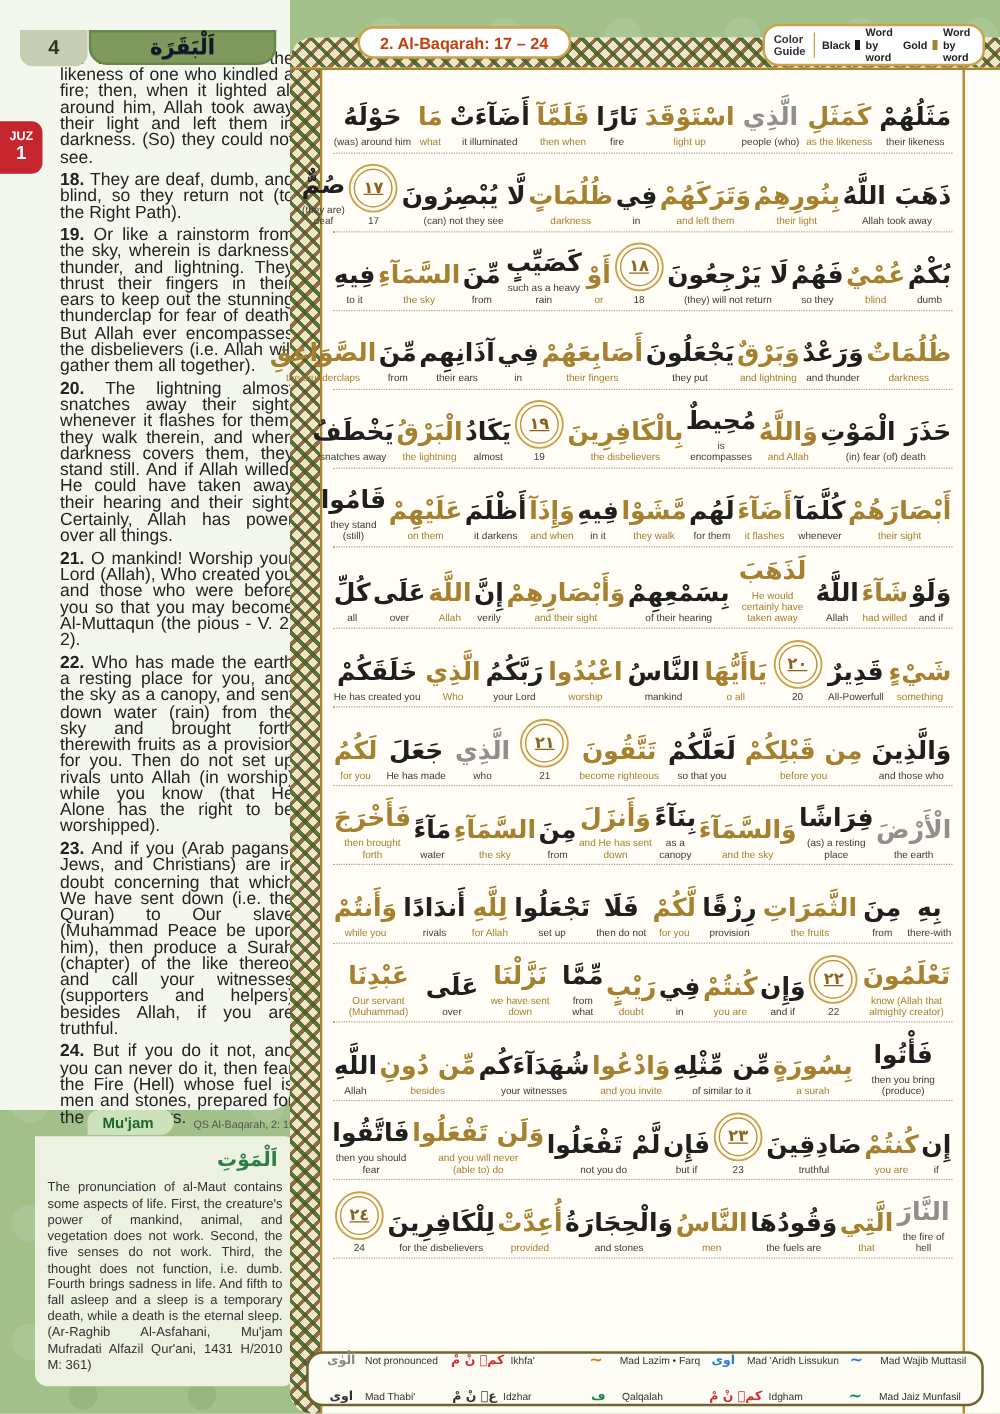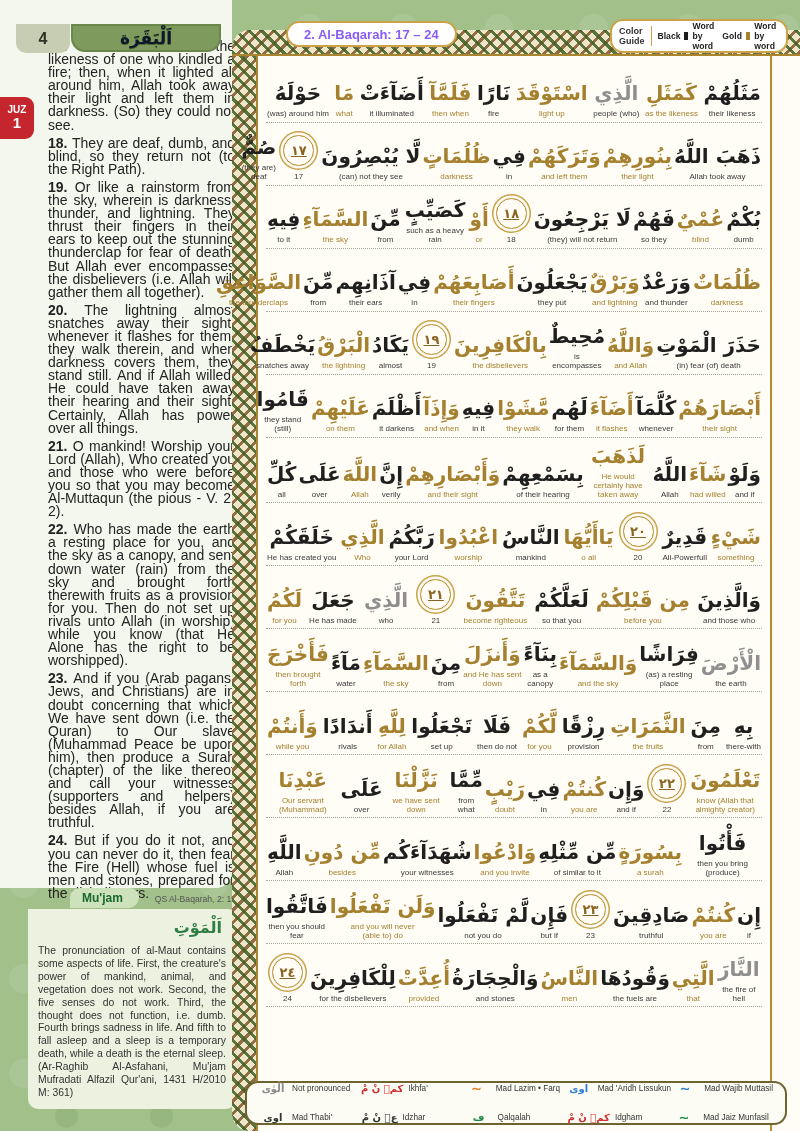--- a/index.html
+++ b/index.html
@@ -49,21 +49,21 @@
     background-image:
       repeating-linear-gradient(45deg, rgba(62,96,36,.85) 0 3px, rgba(62,96,36,0) 3px 9px),
       repeating-linear-gradient(-45deg, rgba(122,79,34,.8) 0 3px, rgba(122,79,34,0) 3px 9px);}
   .orn-left{position:absolute;left:0;top:0;bottom:0;width:26px;border-radius:18px 0 0 18px;
     border-right:2px solid #a9852e;box-sizing:border-box;}
   .orn-top{position:absolute;left:0;top:0;right:0;height:26px;border-radius:18px 0 0 0;
     border-bottom:2px solid #a9852e;box-sizing:border-box;}
   .gold-right{position:absolute;right:28px;top:26px;bottom:0;width:2px;background:#b98d2f;}
   .header-pill{position:absolute;left:54px;top:-9px;height:26px;padding:0 16px;
     background:#fff;border:2px solid #c9a24a;border-radius:15px;display:flex;align-items:center;
-    font-size:13px;font-weight:bold;color:#8b5cf6;box-sizing:border-box;}
+    font-size:13px;font-weight:bold;color:#c2410c;box-sizing:border-box;}
   .guide-pill{position:absolute;right:12px;top:-11px;width:178px;height:34px;
     background:#fff;border:2px solid #c9a24a;border-radius:13px;display:flex;align-items:center;
     box-sizing:border-box;padding:0 7px;}
   .guide-title{font-size:9px;font-weight:bold;color:#333;line-height:10px;text-align:left;
     padding-right:6px;border-right:1px solid #c9a24a;margin-right:6px;}
   .guide-rows{display:flex;flex-direction:row;gap:1px;flex:1;}
   .guide-row{display:flex;align-items:center;gap:4px;font-size:8.6px;font-weight:bold;color:#222;}
   .guide-name{width:26px;}
   .swatch{width:8px;height:8px;display:inline-block;}
   

